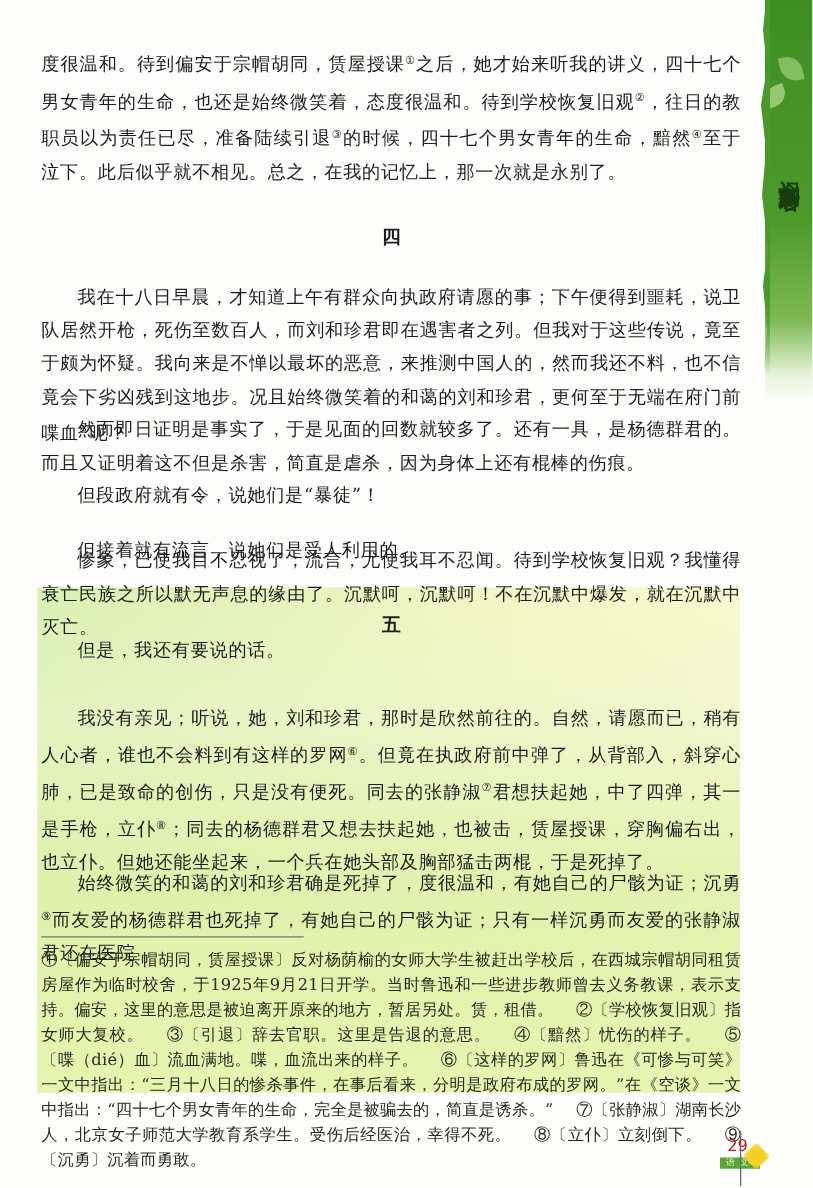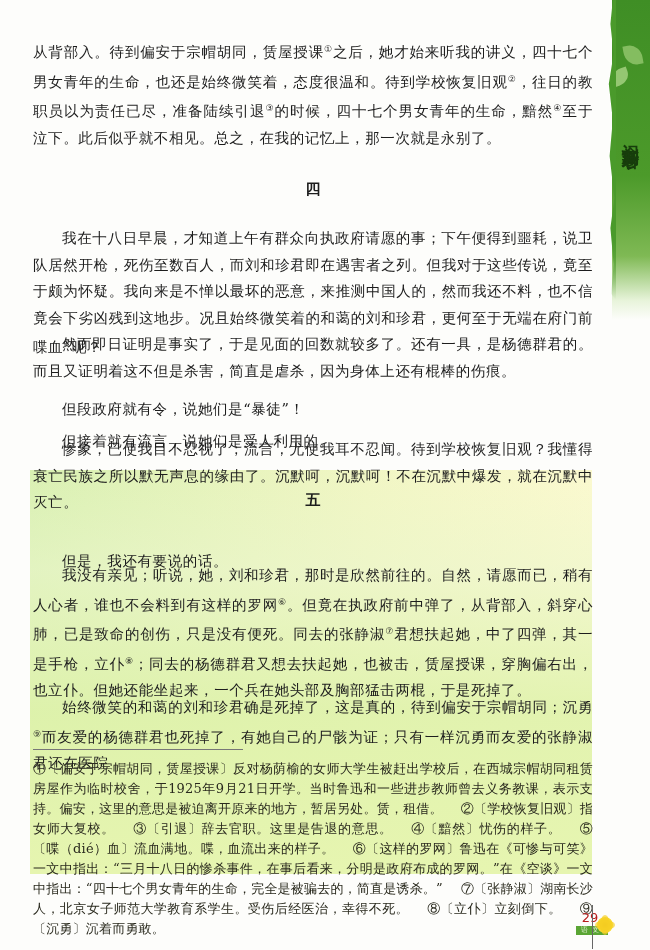--- a/index.html
+++ b/index.html
@@ -85,41 +85,41 @@
 
 <div class="side-strip">
   <div class="leaf l1"></div>
   <div class="leaf l2"></div>
   <div class="side-title">记念刘和珍君</div>
 </div>
 <div class="side-strip-edge"></div>
 
 <div class="content">
   <p class="para" style="top:36px;">
-    <span>从背部入。待到偏安于宗帽胡同，赁屋授课</span><sup>①</sup><span>之后，她才始来听我的讲义，四十七个男女青年的生命，也还是始终微笑着，态度很温和。待到学校恢复旧观</span><sup>②</sup><span>，往日的教职员以为责任已尽，准备陆续引退</span><sup>③</sup><span>的时候，四十七个男女青年的生命，黯然</span><sup>④</sup><span>至于泣下。此后似乎就不相见。总之，在我的记忆上，那一次就是永别了。</span>
+    <span>度很温和。待到偏安于宗帽胡同，赁屋授课</span><sup>①</sup><span>之后，她才始来听我的讲义，四十七个男女青年的生命，也还是始终微笑着，态度很温和。待到学校恢复旧观</span><sup>②</sup><span>，往日的教职员以为责任已尽，准备陆续引退</span><sup>③</sup><span>的时候，四十七个男女青年的生命，黯然</span><sup>④</sup><span>至于泣下。此后似乎就不相见。总之，在我的记忆上，那一次就是永别了。</span>
   </p>
 
   <div class="section-num" style="top:180px;">四</div>
 
   <p class="para indent" style="top:225px;">
     <span>我在十八日早晨，才知道上午有群众向执政府请愿的事；下午便得到噩耗，说卫队居然开枪，死伤至数百人，而刘和珍君即在遇害者之列。但我对于这些传说，竟至于颇为怀疑。我向来是不惮以最坏的恶意，来推测中国人的，然而我还不料，也不信竟会下劣凶残到这地步。况且始终微笑着的和蔼的刘和珍君，更何至于无端在府门前喋血</span><sup>⑤</sup><span>呢？</span>
   </p>
   <p class="para indent" style="top:331px;">然而即日证明是事实了，于是见面的回数就较多了。还有一具，是杨德群君的。而且又证明着这不但是杀害，简直是虐杀，因为身体上还有棍棒的伤痕。</p>
-  <p class="para indent" style="top:396px;">但段政府就有令，说她们是“暴徒”！</p>
+  <p class="para indent" style="top:384px;">但段政府就有令，说她们是“暴徒”！</p>
   <p class="para indent" style="top:428px;">但接着就有流言，说她们是受人利用的。</p>
   <p class="para indent" style="top:436px;">惨象，已使我目不忍视了；流言，尤使我耳不忍闻。待到学校恢复旧观？我懂得衰亡民族之所以默无声息的缘由了。沉默呵，沉默呵！不在沉默中爆发，就在沉默中灭亡。</p>
 
   <div class="section-num" style="top:491px;">五</div>
 
-  <p class="para indent" style="top:548px;">但是，我还有要说的话。</p>
+  <p class="para indent" style="top:508px;">但是，我还有要说的话。</p>
   <p class="para indent" style="top:562px;">
     <span>我没有亲见；听说，她，刘和珍君，那时是欣然前往的。自然，请愿而已，稍有人心者，谁也不会料到有这样的罗网</span><sup>⑥</sup><span>。但竟在执政府前中弹了，从背部入，斜穿心肺，已是致命的创伤，只是没有便死。同去的张静淑</span><sup>⑦</sup><span>君想扶起她，中了四弹，其一是手枪，立仆</span><sup>⑧</sup><span>；同去的杨德群君又想去扶起她，也被击，赁屋授课，穿胸偏右出，也立仆。但她还能坐起来，一个兵在她头部及胸部猛击两棍，于是死掉了。</span>
   </p>
   <p class="para indent" style="top:694px;">
-    <span>始终微笑的和蔼的刘和珍君确是死掉了，这是真的，待到偏安于宗帽胡同；沉勇</span><sup>⑨</sup><span>而友爱的杨德群君也死掉了，有她自己的尸骸为证；只有一样沉勇而友爱的张静淑君还在医院</span>
+    <span>始终微笑的和蔼的刘和珍君确是死掉了，度很温和，有她自己的尸骸为证；沉勇</span><sup>⑨</sup><span>而友爱的杨德群君也死掉了，有她自己的尸骸为证；只有一样沉勇而友爱的张静淑君还在医院</span>
   </p>
 </div>
 
 <div class="fn-divider"></div>
 <div class="footnotes">
   <span class="fn">①〔偏安于宗帽胡同，赁屋授课〕反对杨荫榆的女师大学生被赶出学校后，在西城宗帽胡同租赁房屋作为临时校舍，于1925年9月21日开学。当时鲁迅和一些进步教师曾去义务教课，表示支持。偏安，这里的意思是被迫离开原来的地方，暂居另处。赁，租借。</span><span class="fn-gap"></span><span class="fn">②〔学校恢复旧观〕指女师大复校。</span><span class="fn-gap"></span><span class="fn">③〔引退〕辞去官职。这里是告退的意思。</span><span class="fn-gap"></span><span class="fn">④〔黯然〕忧伤的样子。</span><span class="fn-gap"></span><span class="fn">⑤〔喋（dié）血〕流血满地。喋，血流出来的样子。</span><span class="fn-gap"></span><span class="fn">⑥〔这样的罗网〕鲁迅在《可惨与可笑》一文中指出：“三月十八日的惨杀事件，在事后看来，分明是政府布成的罗网。”在《空谈》一文中指出：“四十七个男女青年的生命，完全是被骗去的，简直是诱杀。”</span><span class="fn-gap"></span><span class="fn">⑦〔张静淑〕湖南长沙人，北京女子师范大学教育系学生。受伤后经医治，幸得不死。</span><span class="fn-gap"></span><span class="fn">⑧〔立仆〕立刻倒下。</span><span class="fn-gap"></span><span class="fn">⑨〔沉勇〕沉着而勇敢。</span>
 </div>
 
 <div class="page-foot">
   <div class="page-num">29</div>

